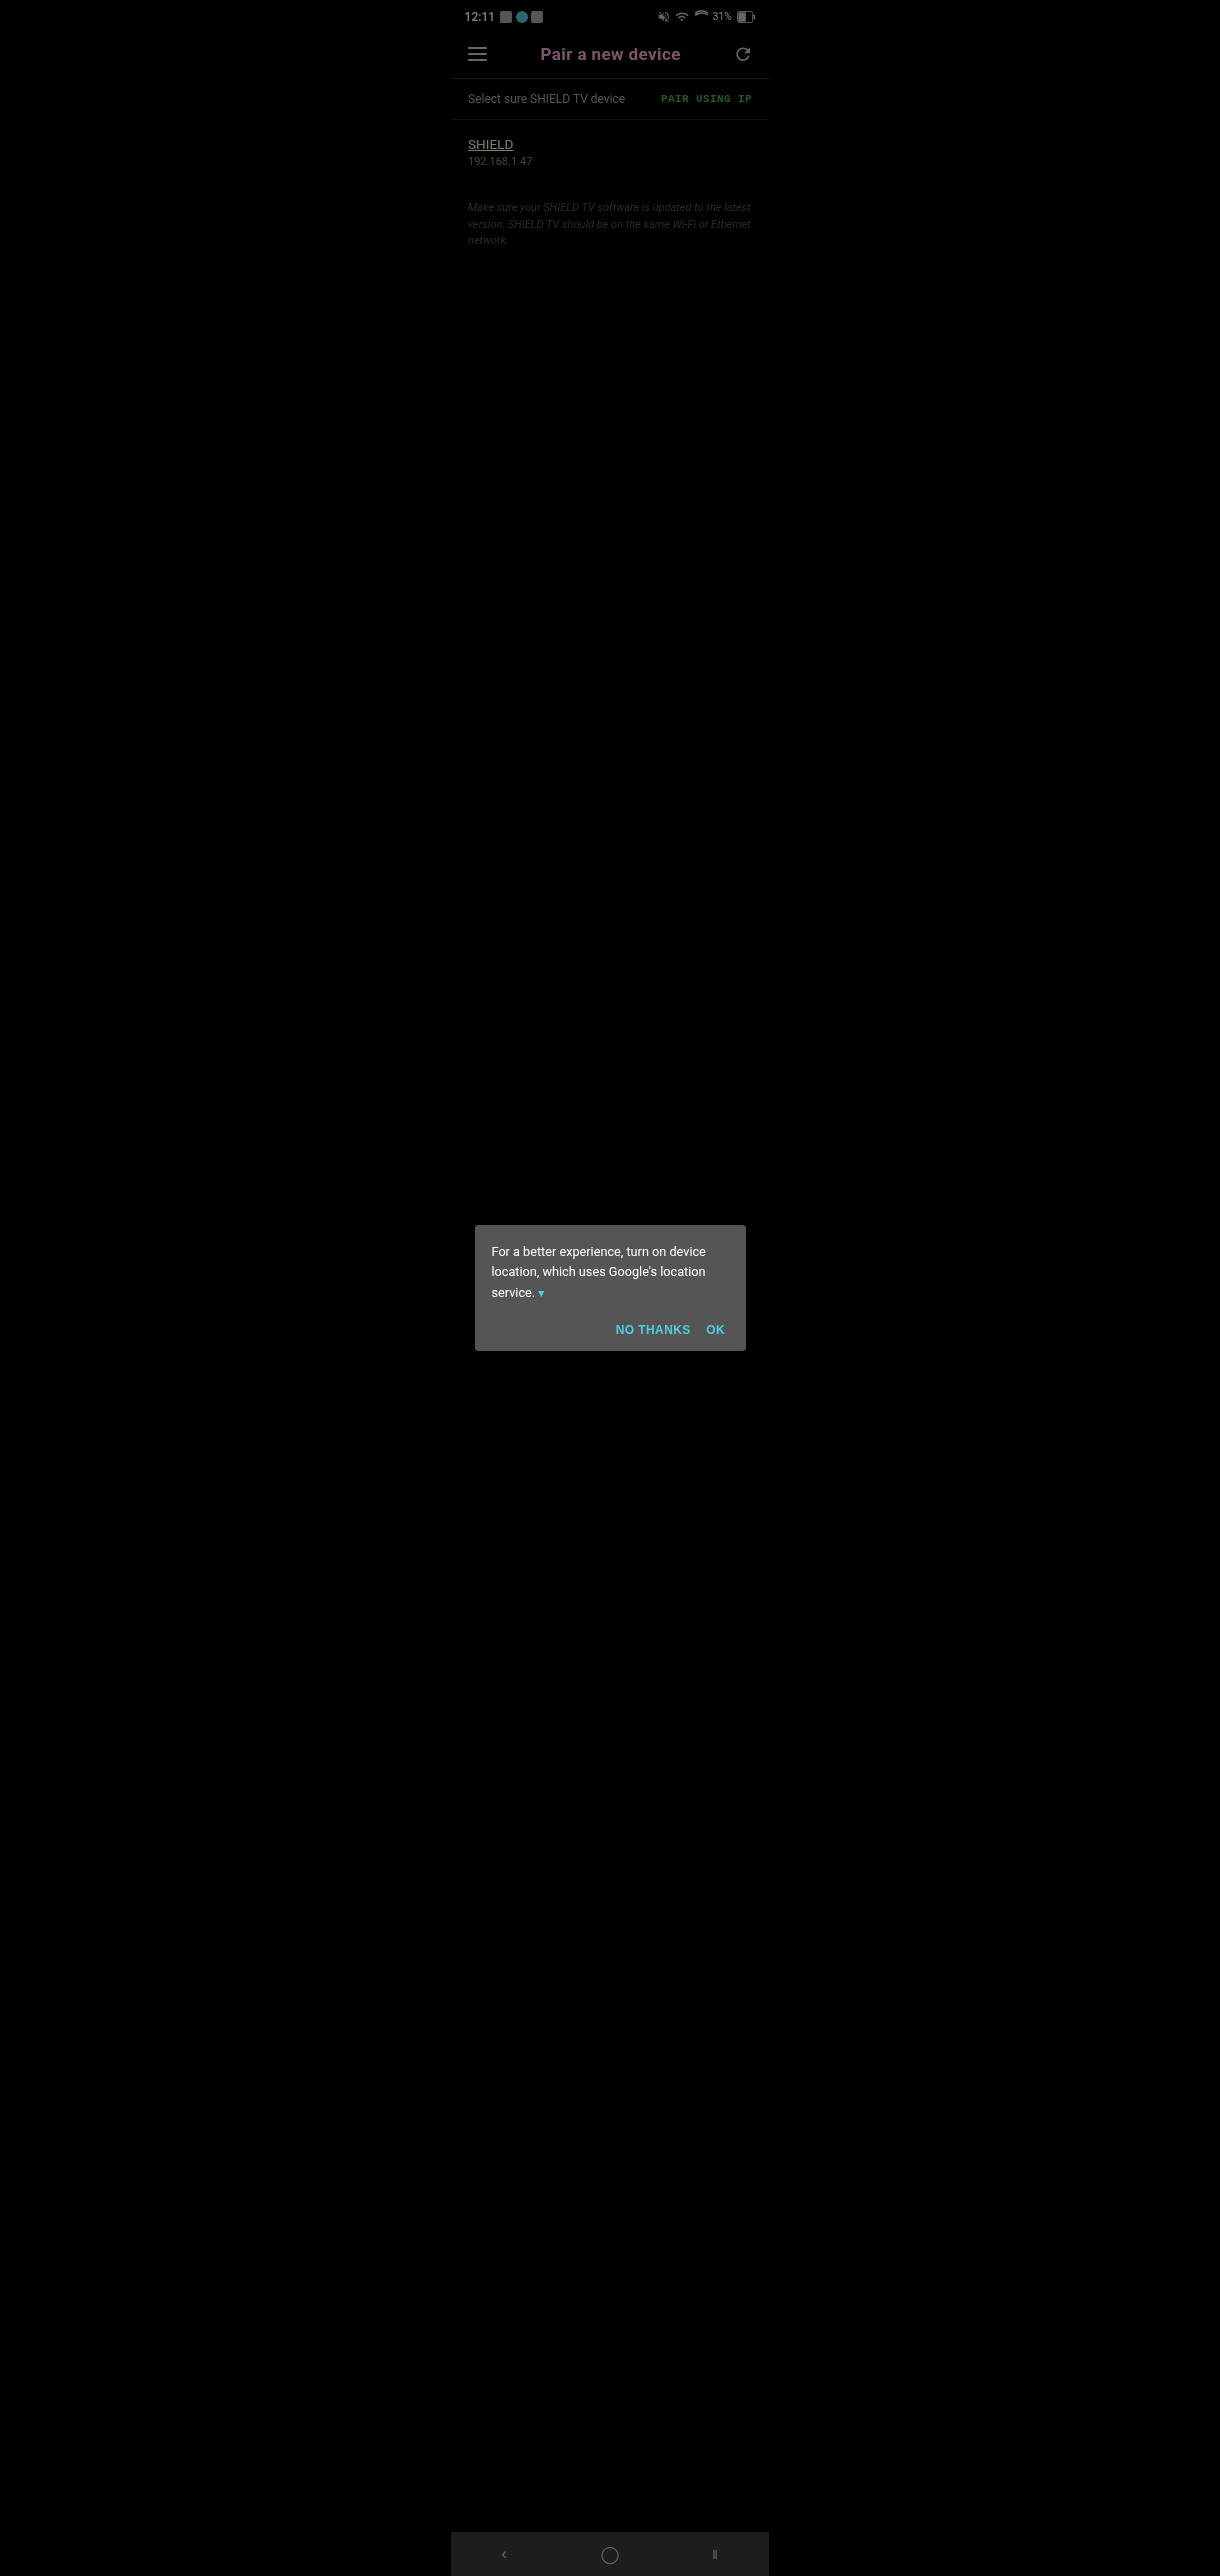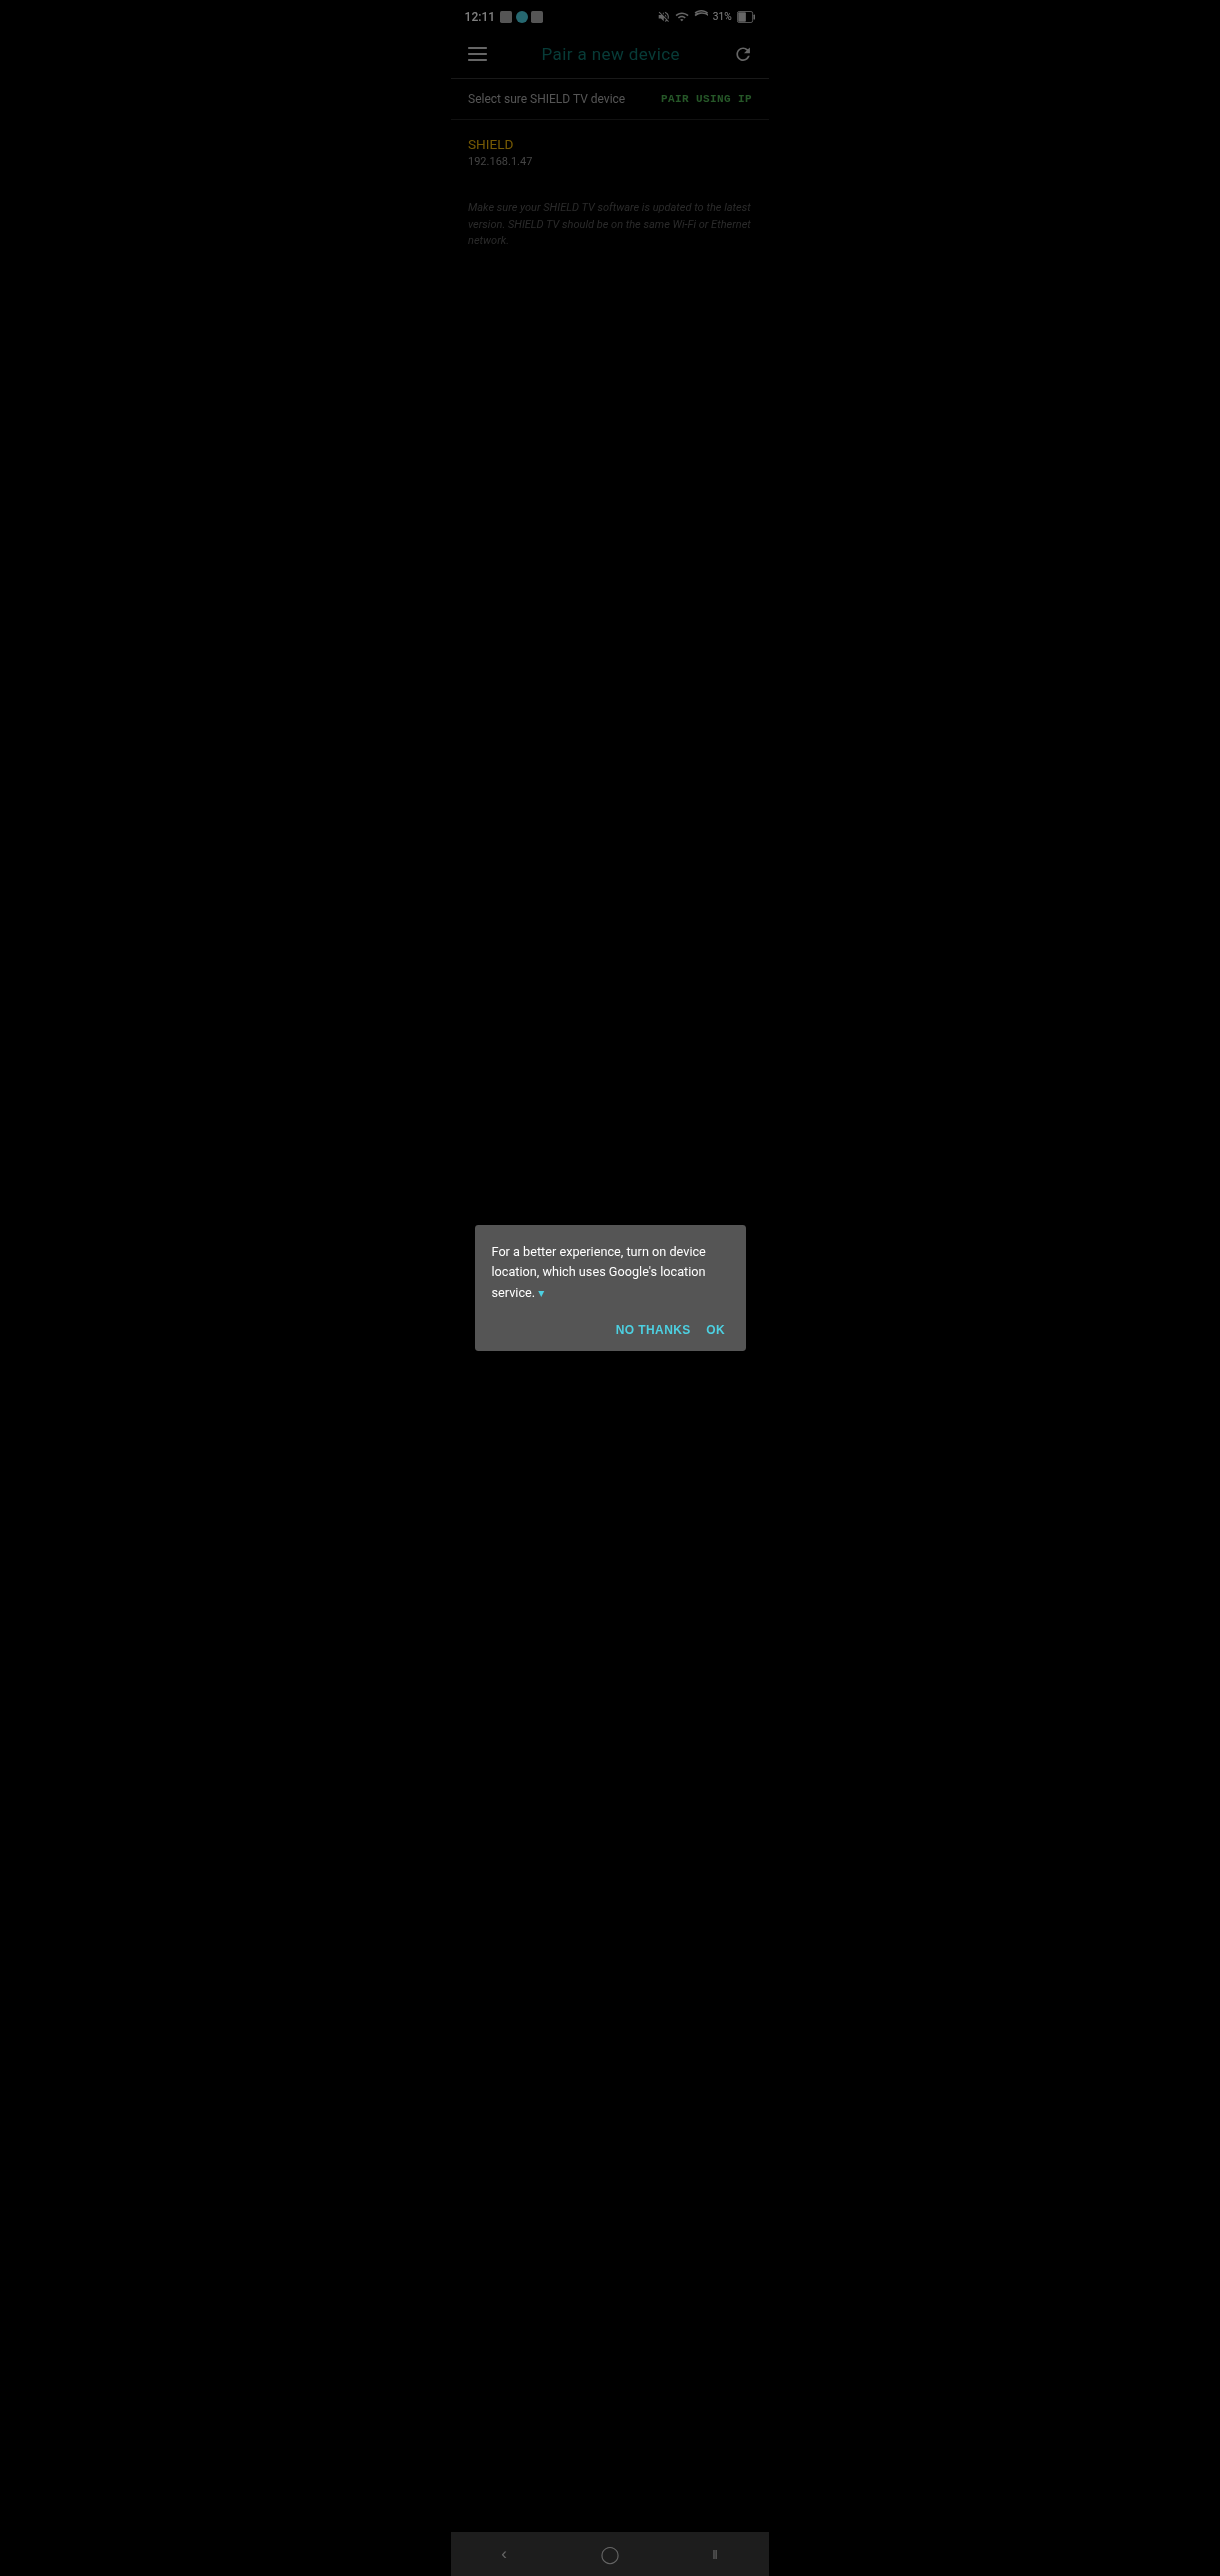--- a/index.html
+++ b/index.html
@@ -79,22 +79,22 @@
 
     .menu-line {
       width: 18.6px;
       height: 1.7px;
       background-color: #cccccc;
       border-radius: 0.8px;
     }
 
     .app-title {
       font-size: 17px;
-      color: #0f766e;
-      font-weight: 400;
+      color: #f9a8d4;
+      font-weight: 700;
       letter-spacing: 0.4px;
     }
 
     .refresh-icon {
       width: 24px;
       height: 24px;
       display: flex;
       align-items: center;
       justify-content: center;
       cursor: pointer;
@@ -140,23 +140,24 @@
       height: 0.8px;
       background-color: #222222;
     }
 
     .device-item {
       padding: 15.3px 17px 12px 17px;
     }
 
     .device-name {
       font-size: 13.6px;
-      color: #eab308;
+      color: #fef9c3;
       font-weight: 400;
       margin-bottom: 3.4px;
+      text-decoration: underline;
     }
 
     .device-ip {
       font-size: 11px;
       color: #888888;
     }
 
     .info-text {
       padding: 20.3px 17px 13.6px 17px;
       font-size: 11px;

